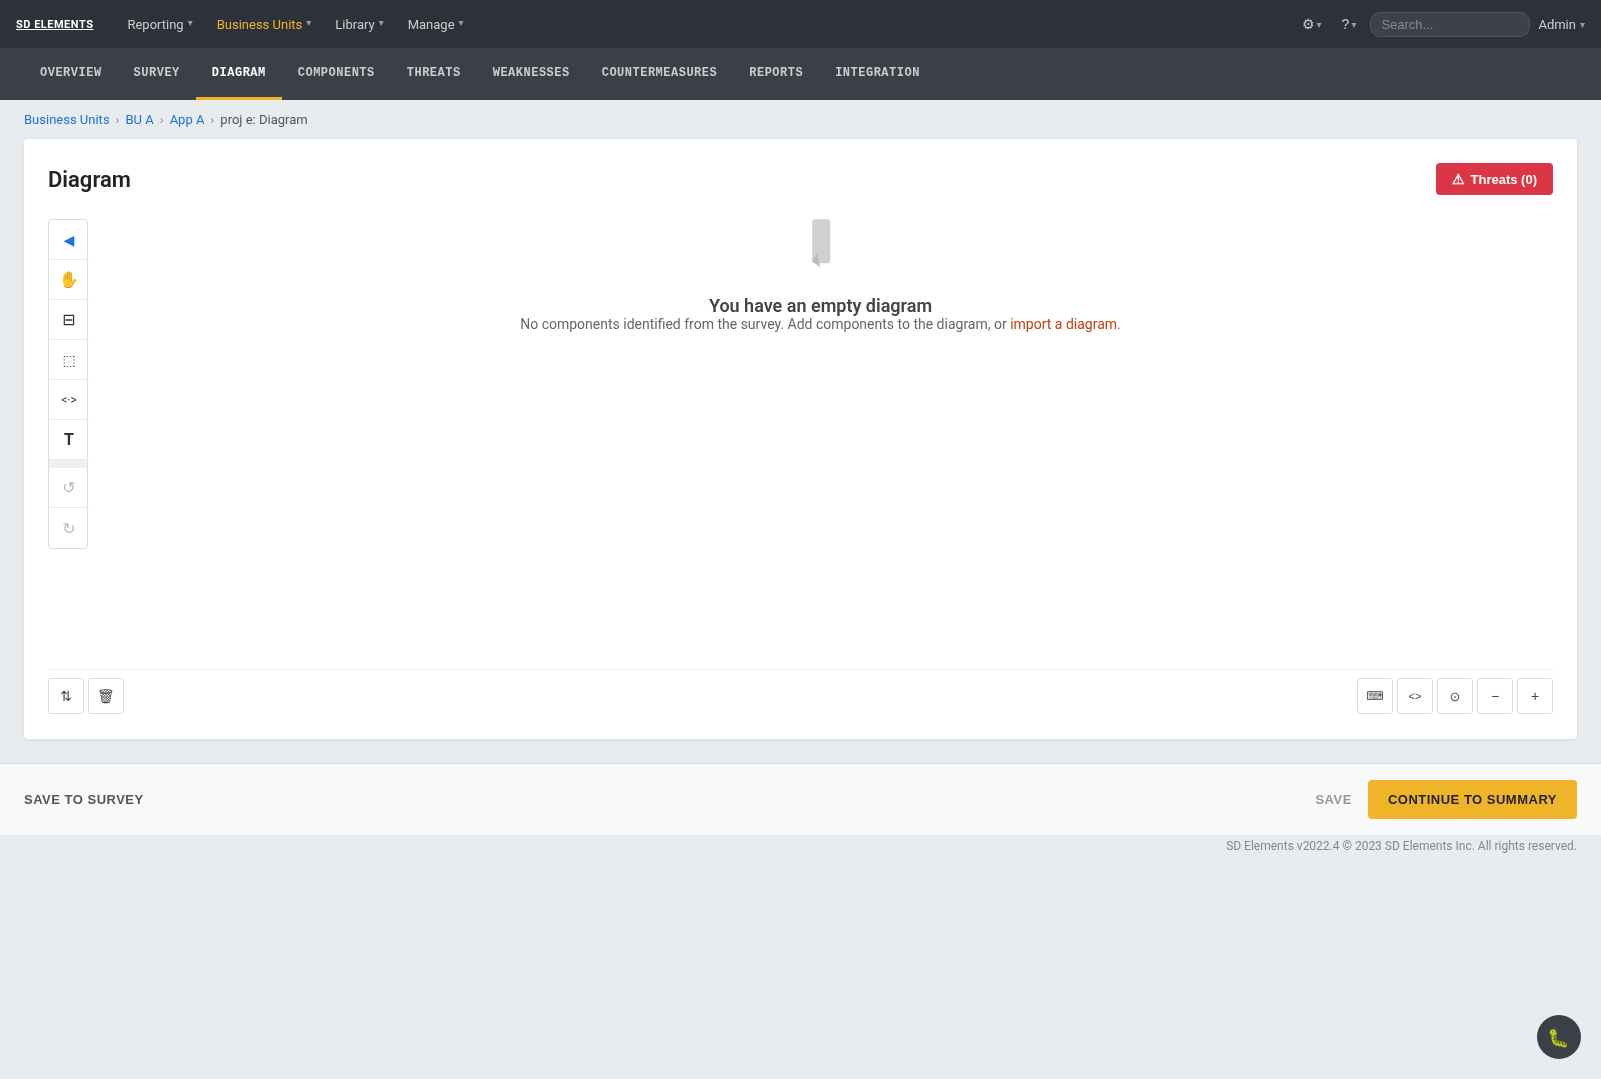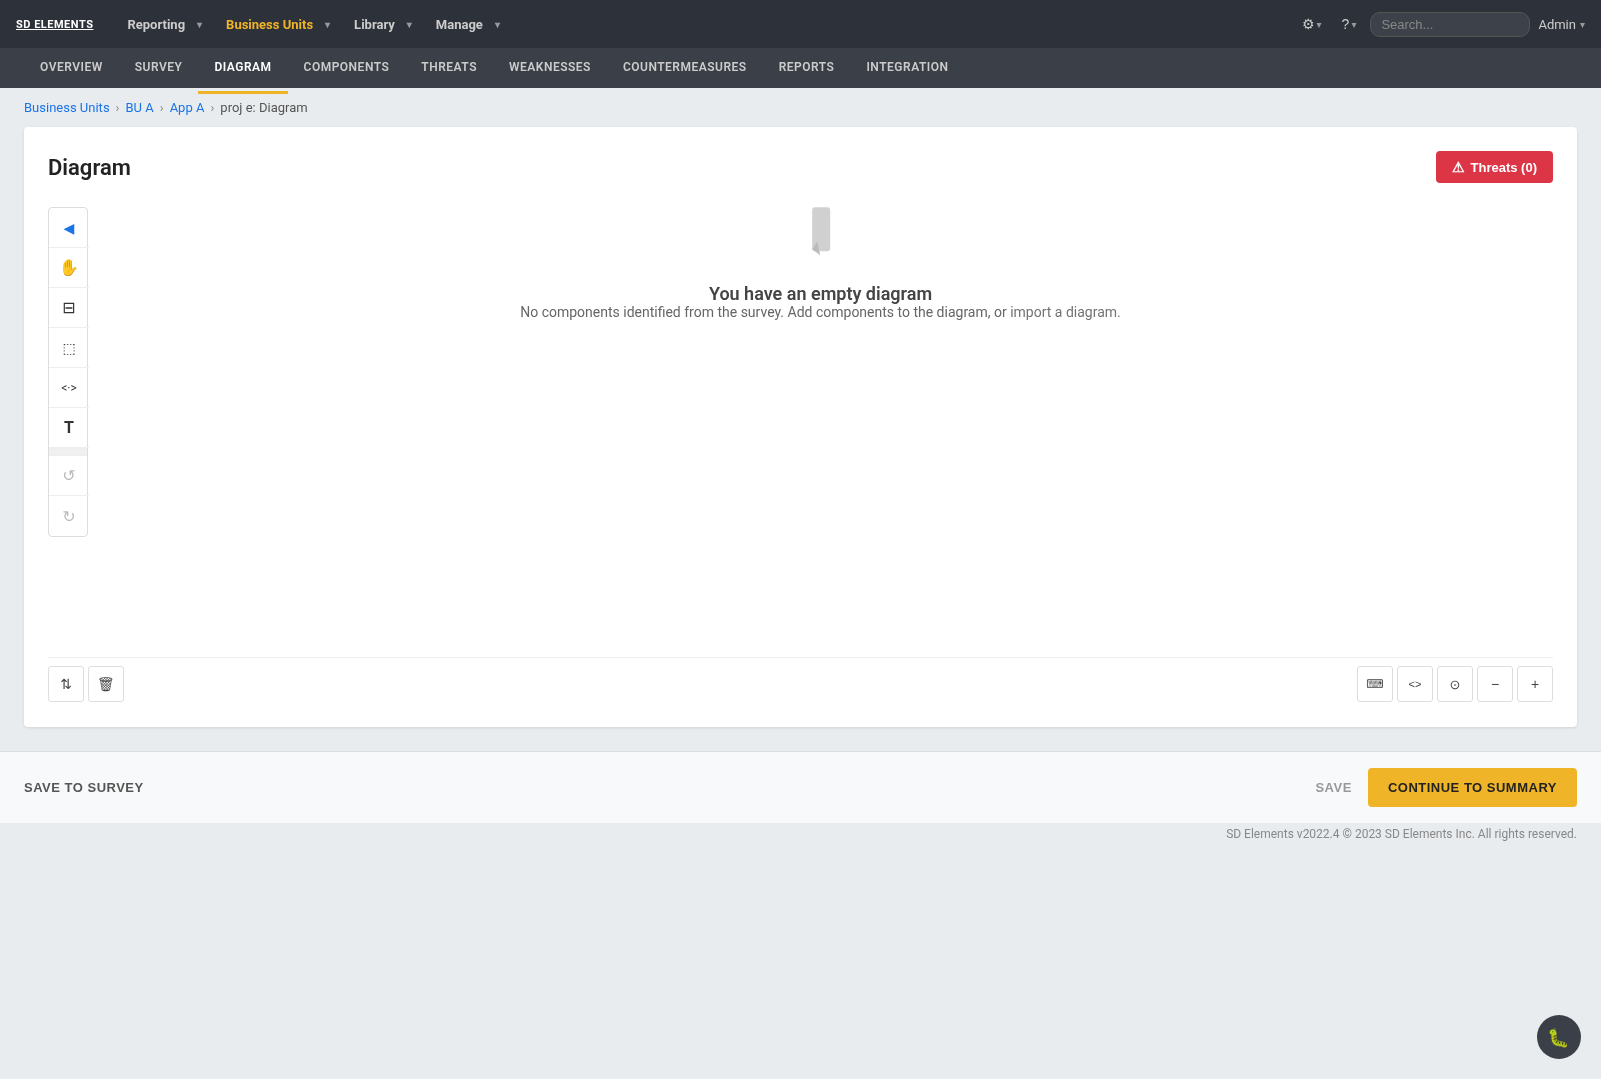--- a/index.html
+++ b/index.html
@@ -29,24 +29,22 @@
       flex: 1;
       gap: 4px;
     }
     .nav-item {
       color: #ccc;
       font-size: 13px;
       padding: 6px 10px;
       border-radius: 3px;
       cursor: pointer;
       display: flex;
-      align-items: center;
-      gap: 12px;
+      gap: 4px;
       white-space: nowrap;
-      font-weight: bold;
     }
     .nav-item.active {
       color: #f0b429;
     }
     .nav-right {
       display: flex;
       align-items: center;
       gap: 8px;
       margin-left: auto;
     }
@@ -80,21 +78,22 @@
       cursor: pointer;
     }
     .chevron { font-size: 10px; color: #999; }
 
     
     .second-nav {
       background: #3a3f48;
       display: flex;
       align-items: center;
       padding: 0 24px;
-      height: 40px;
+      height: 52px;
+      font-family: Liberation Mono, monospace;
     }
     .second-nav-item {
       color: #ccc;
       font-size: 12px;
       font-weight: 600;
       letter-spacing: 0.5px;
       padding: 0 16px;
       height: 52px;
       display: flex;
       align-items: center;
@@ -222,21 +221,21 @@
       font-size: 18px;
       font-weight: 600;
       color: #444;
     }
     .empty-desc {
       font-size: 14px;
       color: #666;
       text-align: center;
     }
     .empty-desc a {
-      color: #737373;
+      color: #c2410c;
       text-decoration: none;
     }
 
     
     .diagram-bottom-toolbar {
       display: flex;
       justify-content: space-between;
       align-items: center;
       margin-top: 8px;
       padding-top: 8px;

